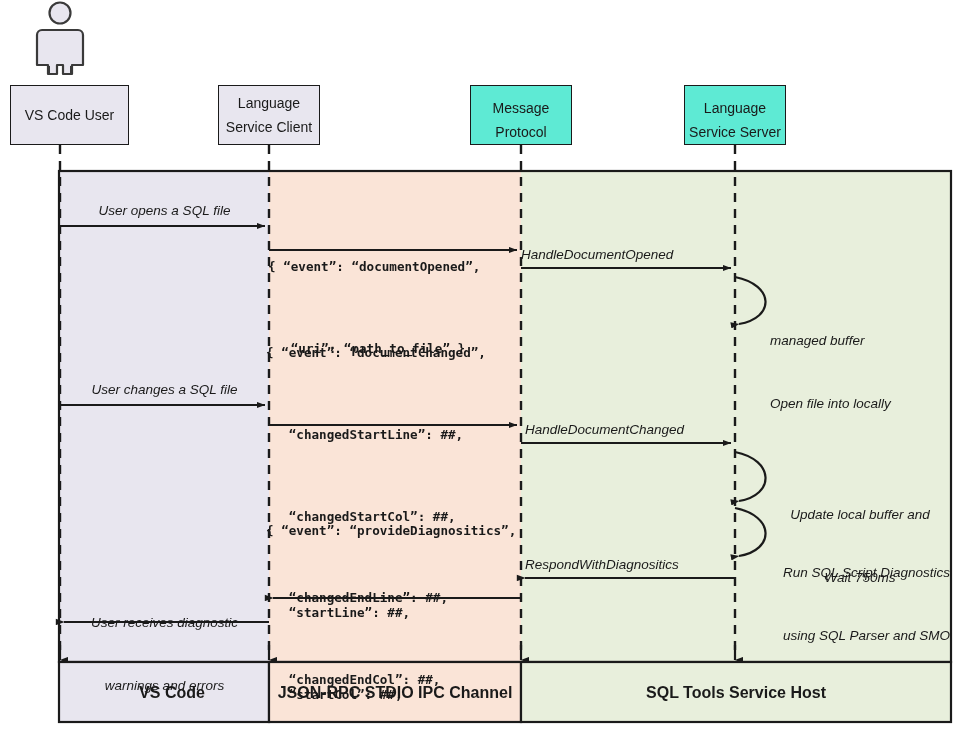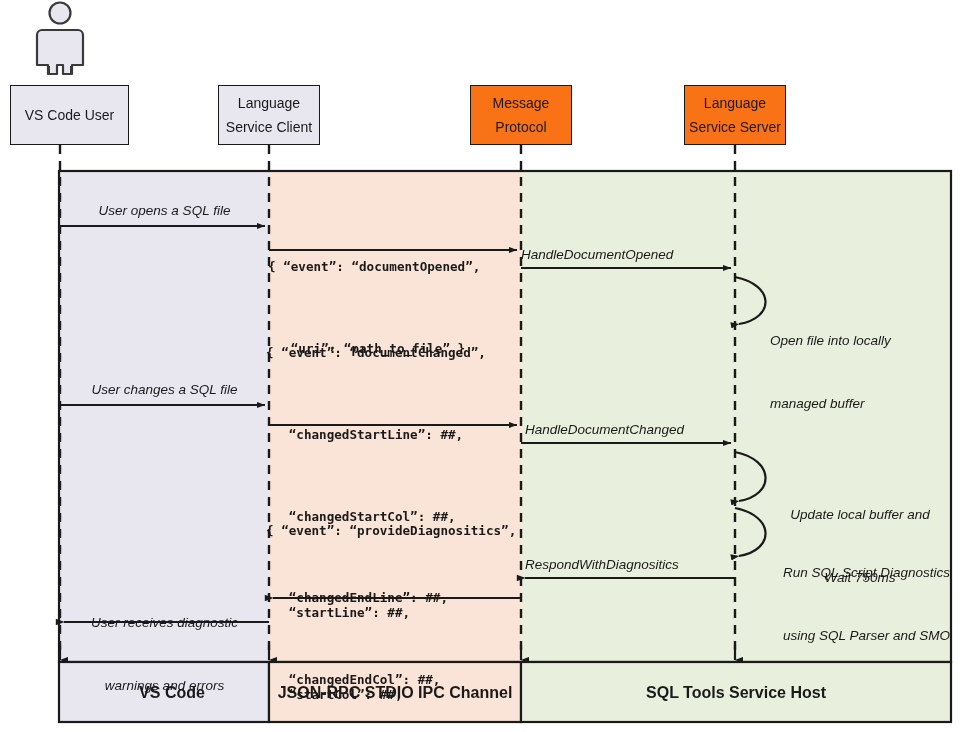--- a/index.html
+++ b/index.html
@@ -9,21 +9,21 @@
   #canvas{position:absolute;left:0;top:0;width:962px;height:732px;}
   svg{position:absolute;left:0;top:0;}
   .lbl{position:absolute;font-size:13.5px;line-height:19px;white-space:pre;}
   .hdr{font-size:14px;text-align:center;line-height:24px;}
   .msg{font-style:italic;font-size:13.5px;text-align:center;line-height:21px;}
   .json{font-family:"DejaVu Sans Mono","Liberation Mono",monospace;
         font-size:12.6px;line-height:27.2px;white-space:pre;font-weight:bold;}
   .foot{font-weight:bold;font-size:16px;text-align:center;}
   .box{position:absolute;background:#e8e6ef;border:1.6px solid #1a1a1a;
        box-sizing:border-box;display:flex;align-items:center;justify-content:center;}
-  .box.green{background:#f97316;}
+  .box.green{background:#5eead4;align-items:flex-end;}
 </style>
 </head>
 <body>
 
 <div id="canvas">
 
   <svg width="962" height="732">
     <defs>
       <marker id="ah" markerWidth="9" markerHeight="9" refX="8.4" refY="3.2" orient="auto" markerUnits="userSpaceOnUse">
         <path d="M0,0 L8.6,3.2 L0,6.4 z" fill="#1a1a1a"></path>
@@ -124,22 +124,22 @@
     <div>warnings and errors</div>
   </div>
 
   <div class="lbl msg" style="left:521px;top:244px;width:212px;text-align:left;">HandleDocumentOpened</div>
 
   <div class="lbl msg" style="left:525px;top:419px;width:212px;text-align:left;">HandleDocumentChanged</div>
 
   <div class="lbl msg" style="left:525px;top:554px;width:212px;text-align:left;">RespondWithDiagnositics</div>
 
   <div class="lbl msg" style="left:770px;top:288px;width:180px;text-align:left;">
+    <div>managed buffer</div>
     <div>Open file into locally</div>
-    <div>managed buffer</div>
   </div>
 
   <div class="lbl msg" style="left:770px;top:462px;width:180px;">
     <div>Update local buffer and</div>
     <div>Wait 750ms</div>
   </div>
 
   <div class="lbl msg" style="left:770px;top:520px;width:180px;text-align:right;">
     <div>Run SQL Script Diagnostics</div>
     <div>using SQL Parser and SMO</div>

